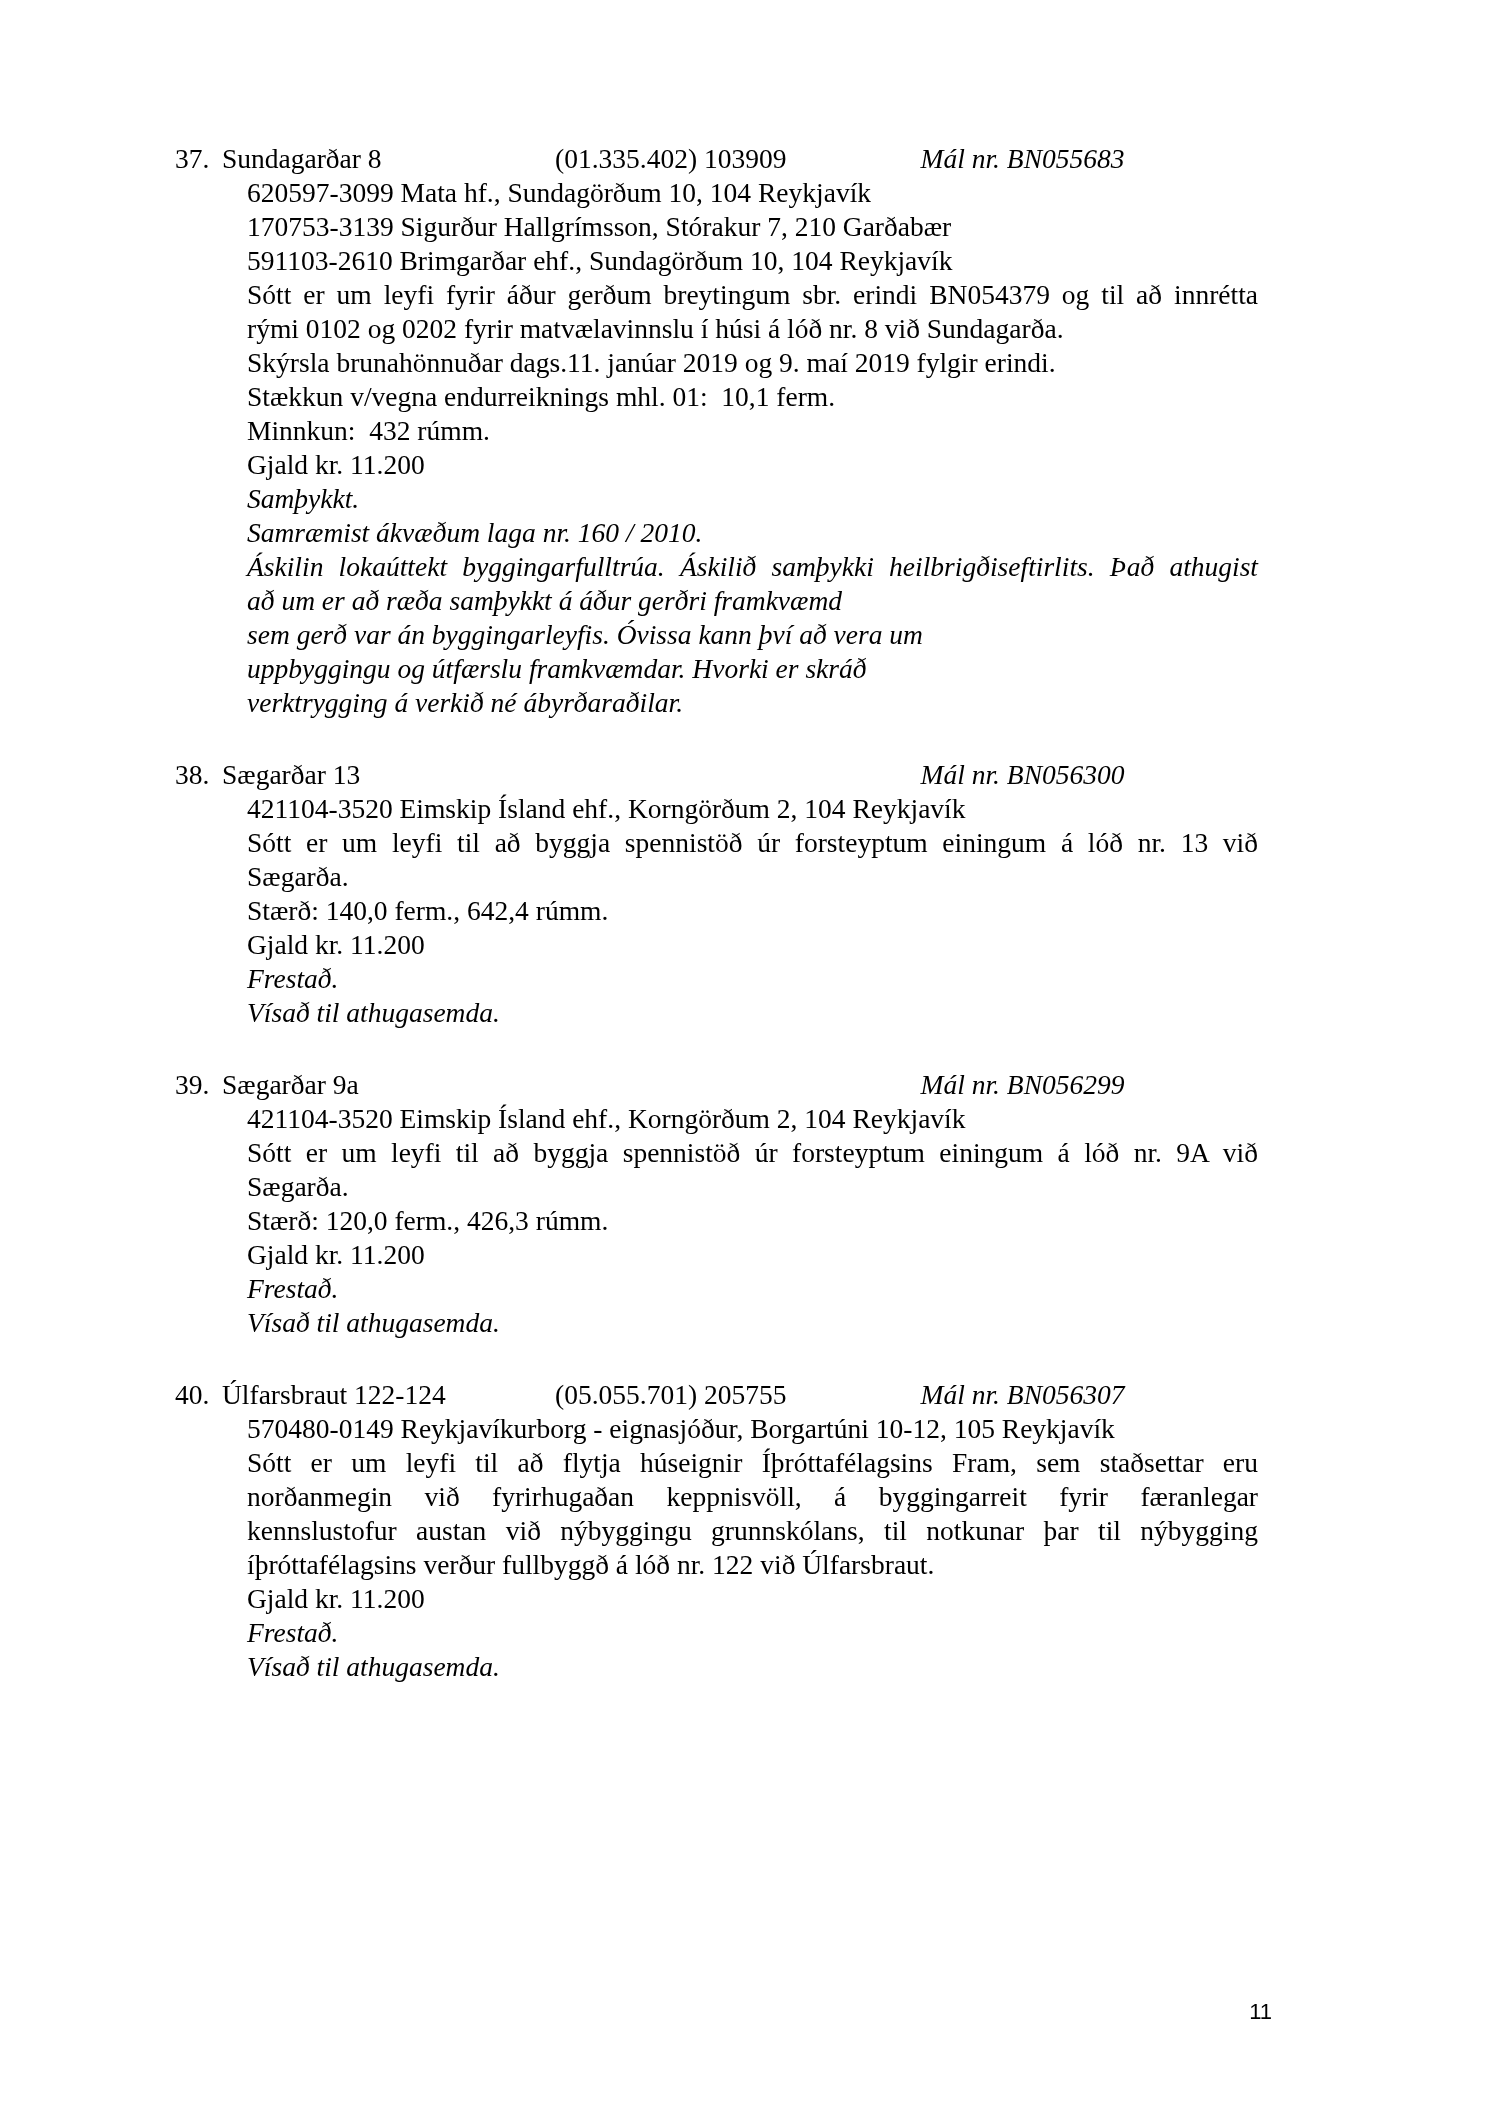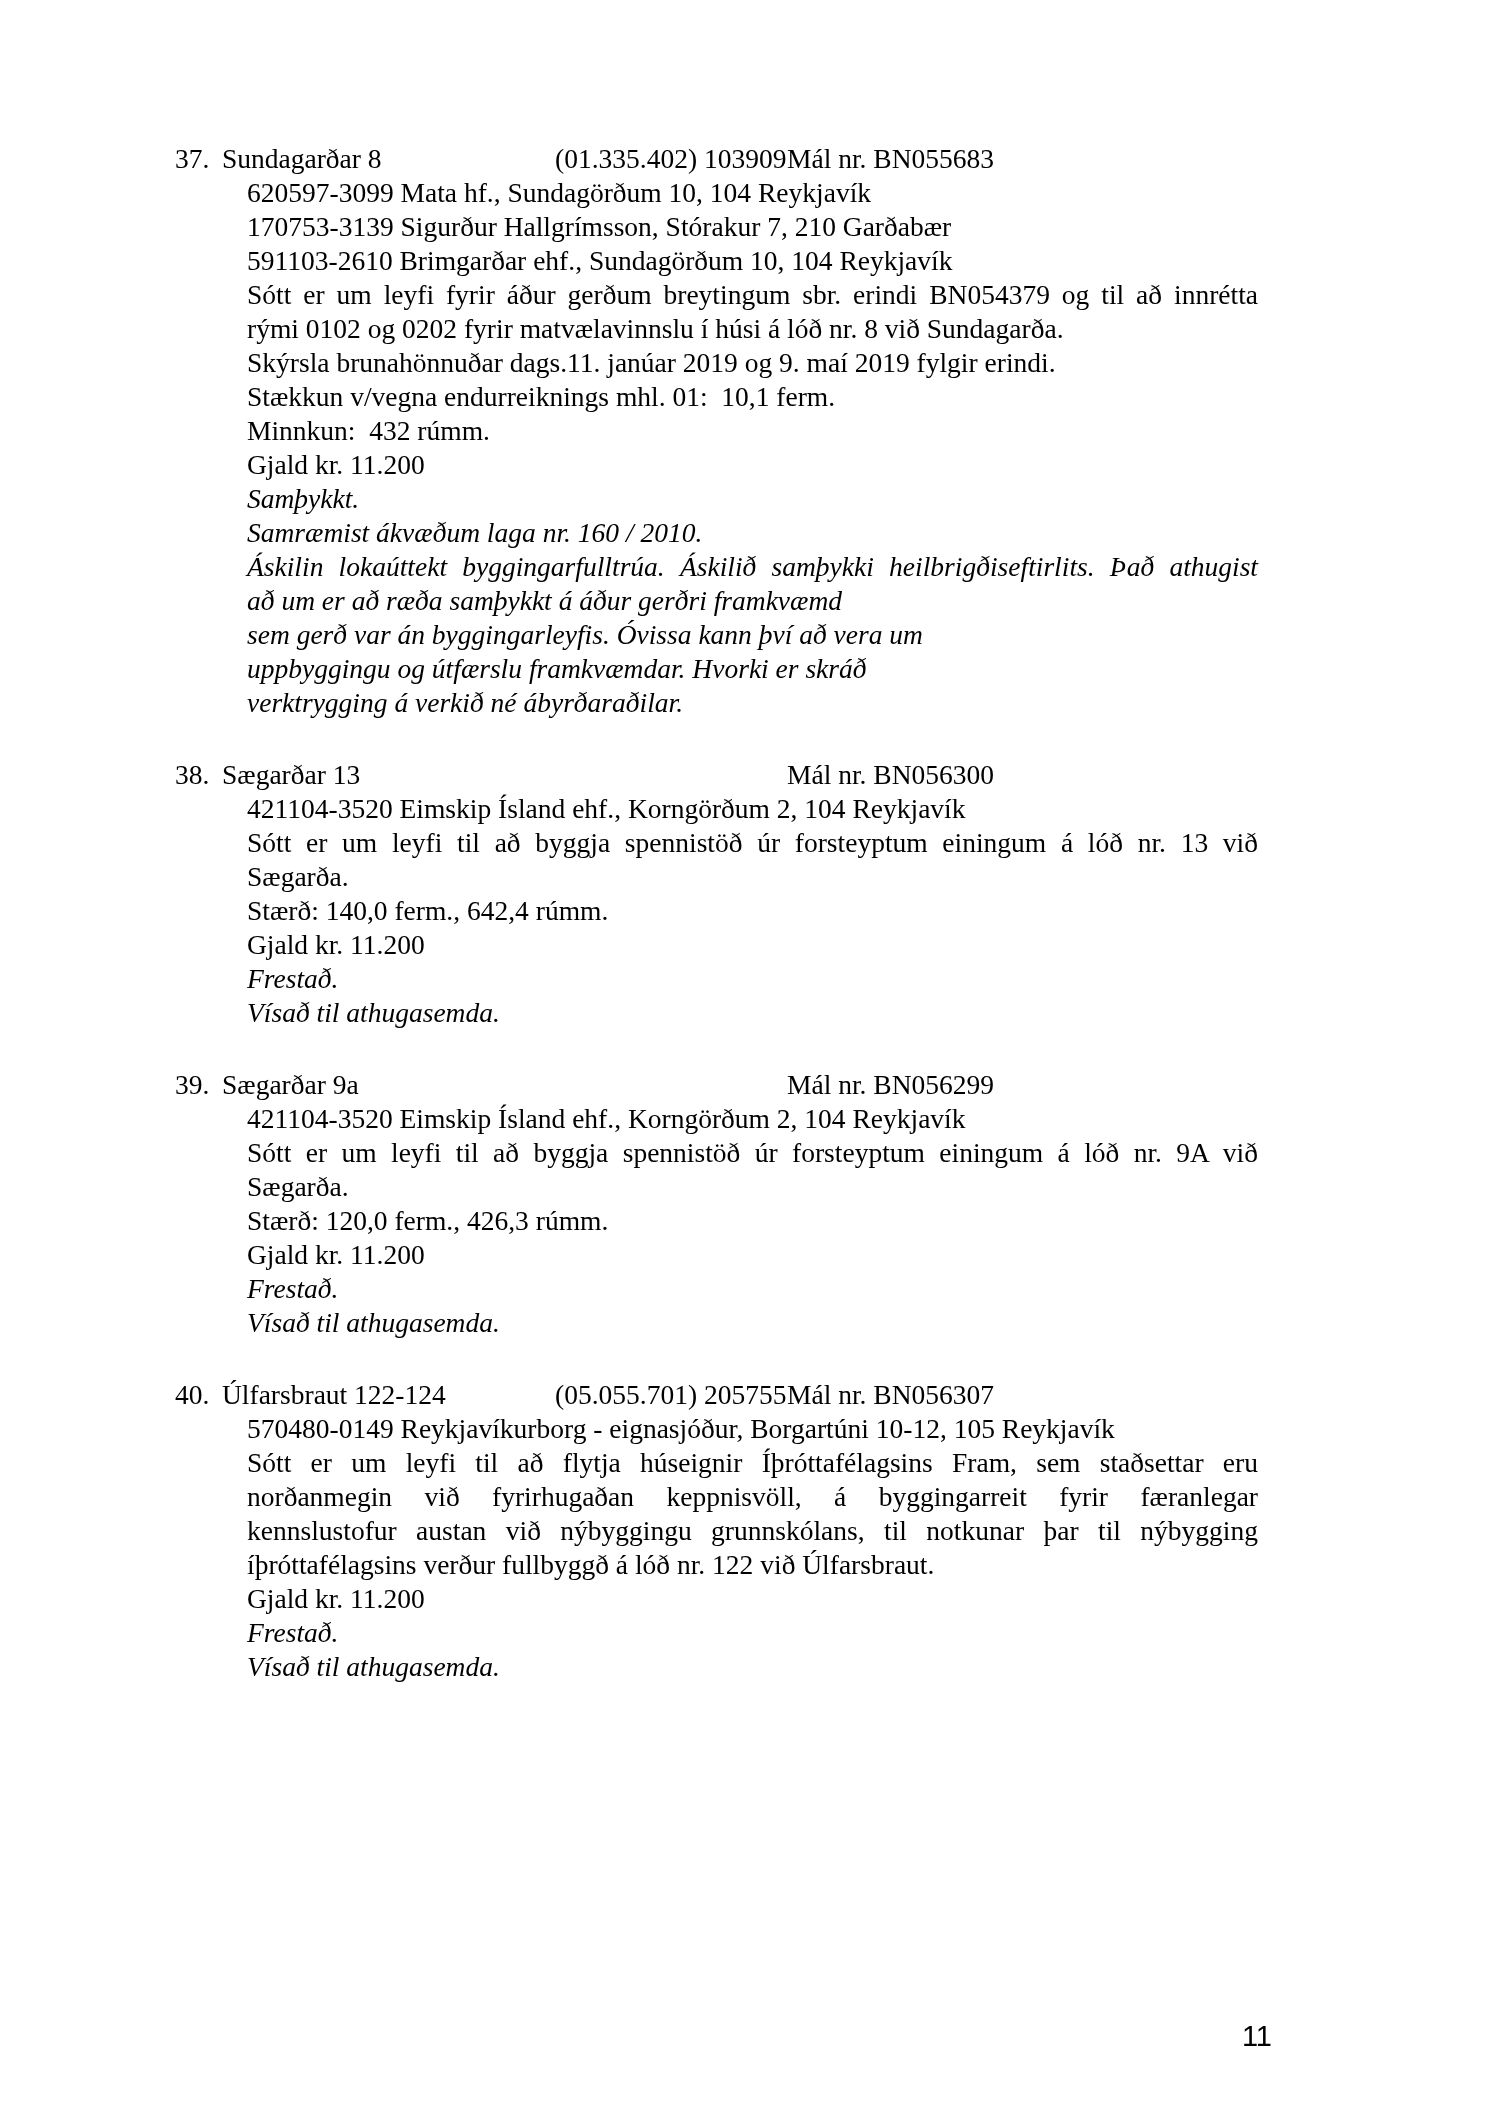--- a/index.html
+++ b/index.html
@@ -41,21 +41,22 @@
   }
   .item-title {
     flex: 0 0 333px;
     font-weight: 400;
   }
   .item-code {
     flex: 0 0 232px;
   }
   .item-case {
     flex: 1 1 auto;
-    text-align: left;
+    text-align: center;
+    font-style: italic;
   }
   .line {
     line-height: 34px;
     white-space: pre-wrap;
     margin-left: 25px;
   }
   .line.justify {
     text-align: justify;
     text-align-last: justify;
   }
@@ -65,23 +66,22 @@
   .line.italic-justify {
     font-style: italic;
     text-align: justify;
     text-align-last: justify;
   }
   .page-number {
     position: absolute;
     top: 1995px;
     right: 228px;
     font-family: "Liberation Sans", sans-serif;
-    font-size: 29px;
+    font-size: 22px;
     line-height: 34px;
-    margin-top: 24px;
   }
 </style>
 </head>
 <body>
 
 <div class="page">
   <main class="doc-body">
   <section class="item">
     <span class="item-number">37.</span>
     <div class="item-header">

